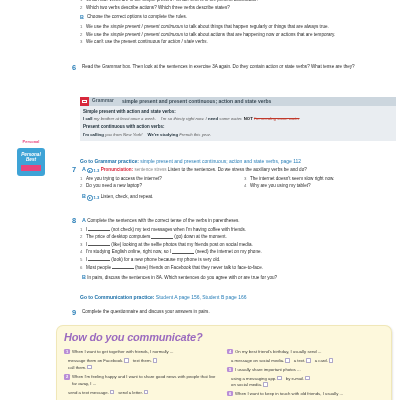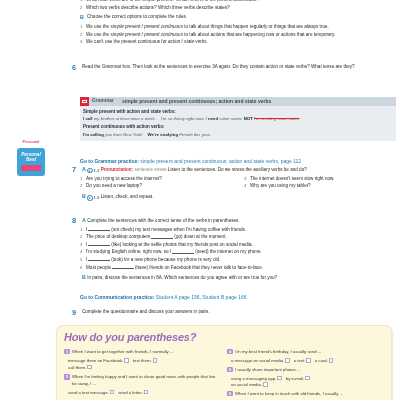--- a/index.html
+++ b/index.html
@@ -339,21 +339,21 @@
   </div>
 
   <div class="content" style="top:309px;">
     <div class="ex-row">
       <span class="ex-marker blue-num" style="width:10px;flex:0 0 10px;padding-left:0;margin-left:-8px;">9</span>
       <span class="ex-body">Complete the questionnaire and discuss your answers in pairs.</span>
     </div>
   </div>
 
   <div class="quest">
-    <div class="q-title">How do you parentheses?</div>
+    <div class="q-title">How do you communicate?</div>
 
     <div class="q-cols">
 
       <div class="q-col">
 
         <div class="q-item">
           <span class="q-badge">1</span>
           <span class="q-text">When I want to get together with friends, I normally ...</span>
         </div>
         <div class="q-opts">

